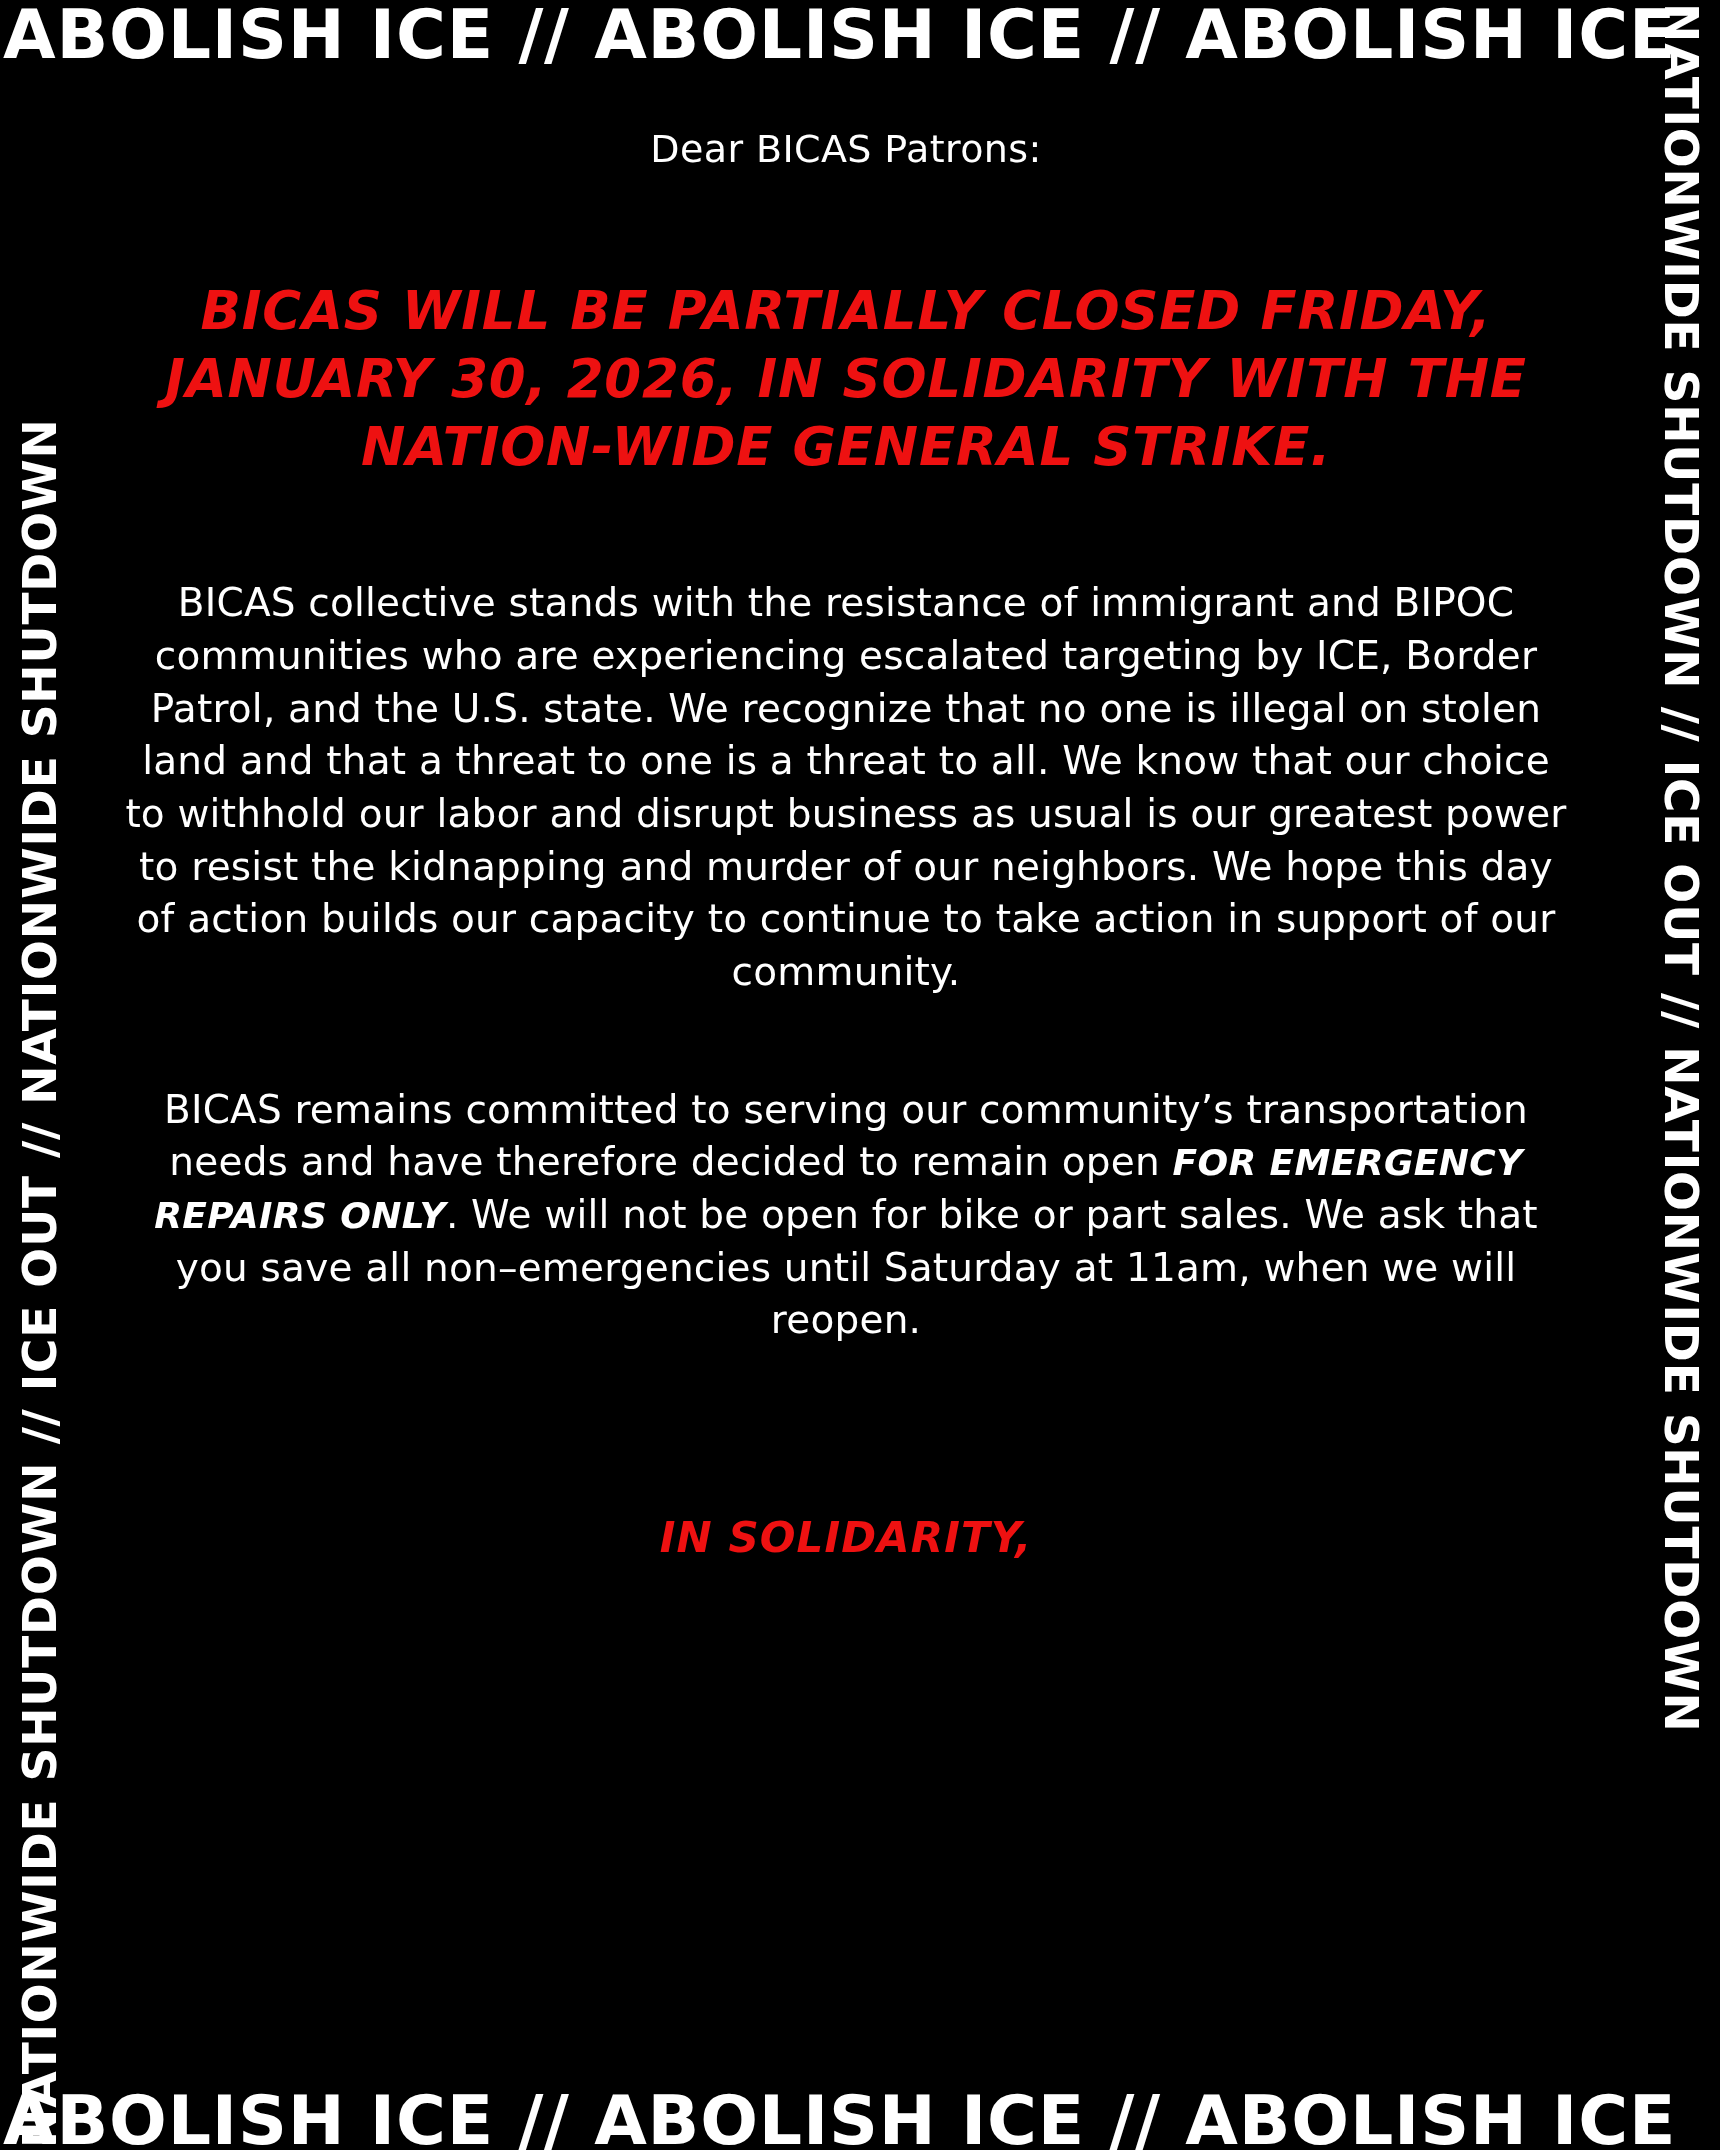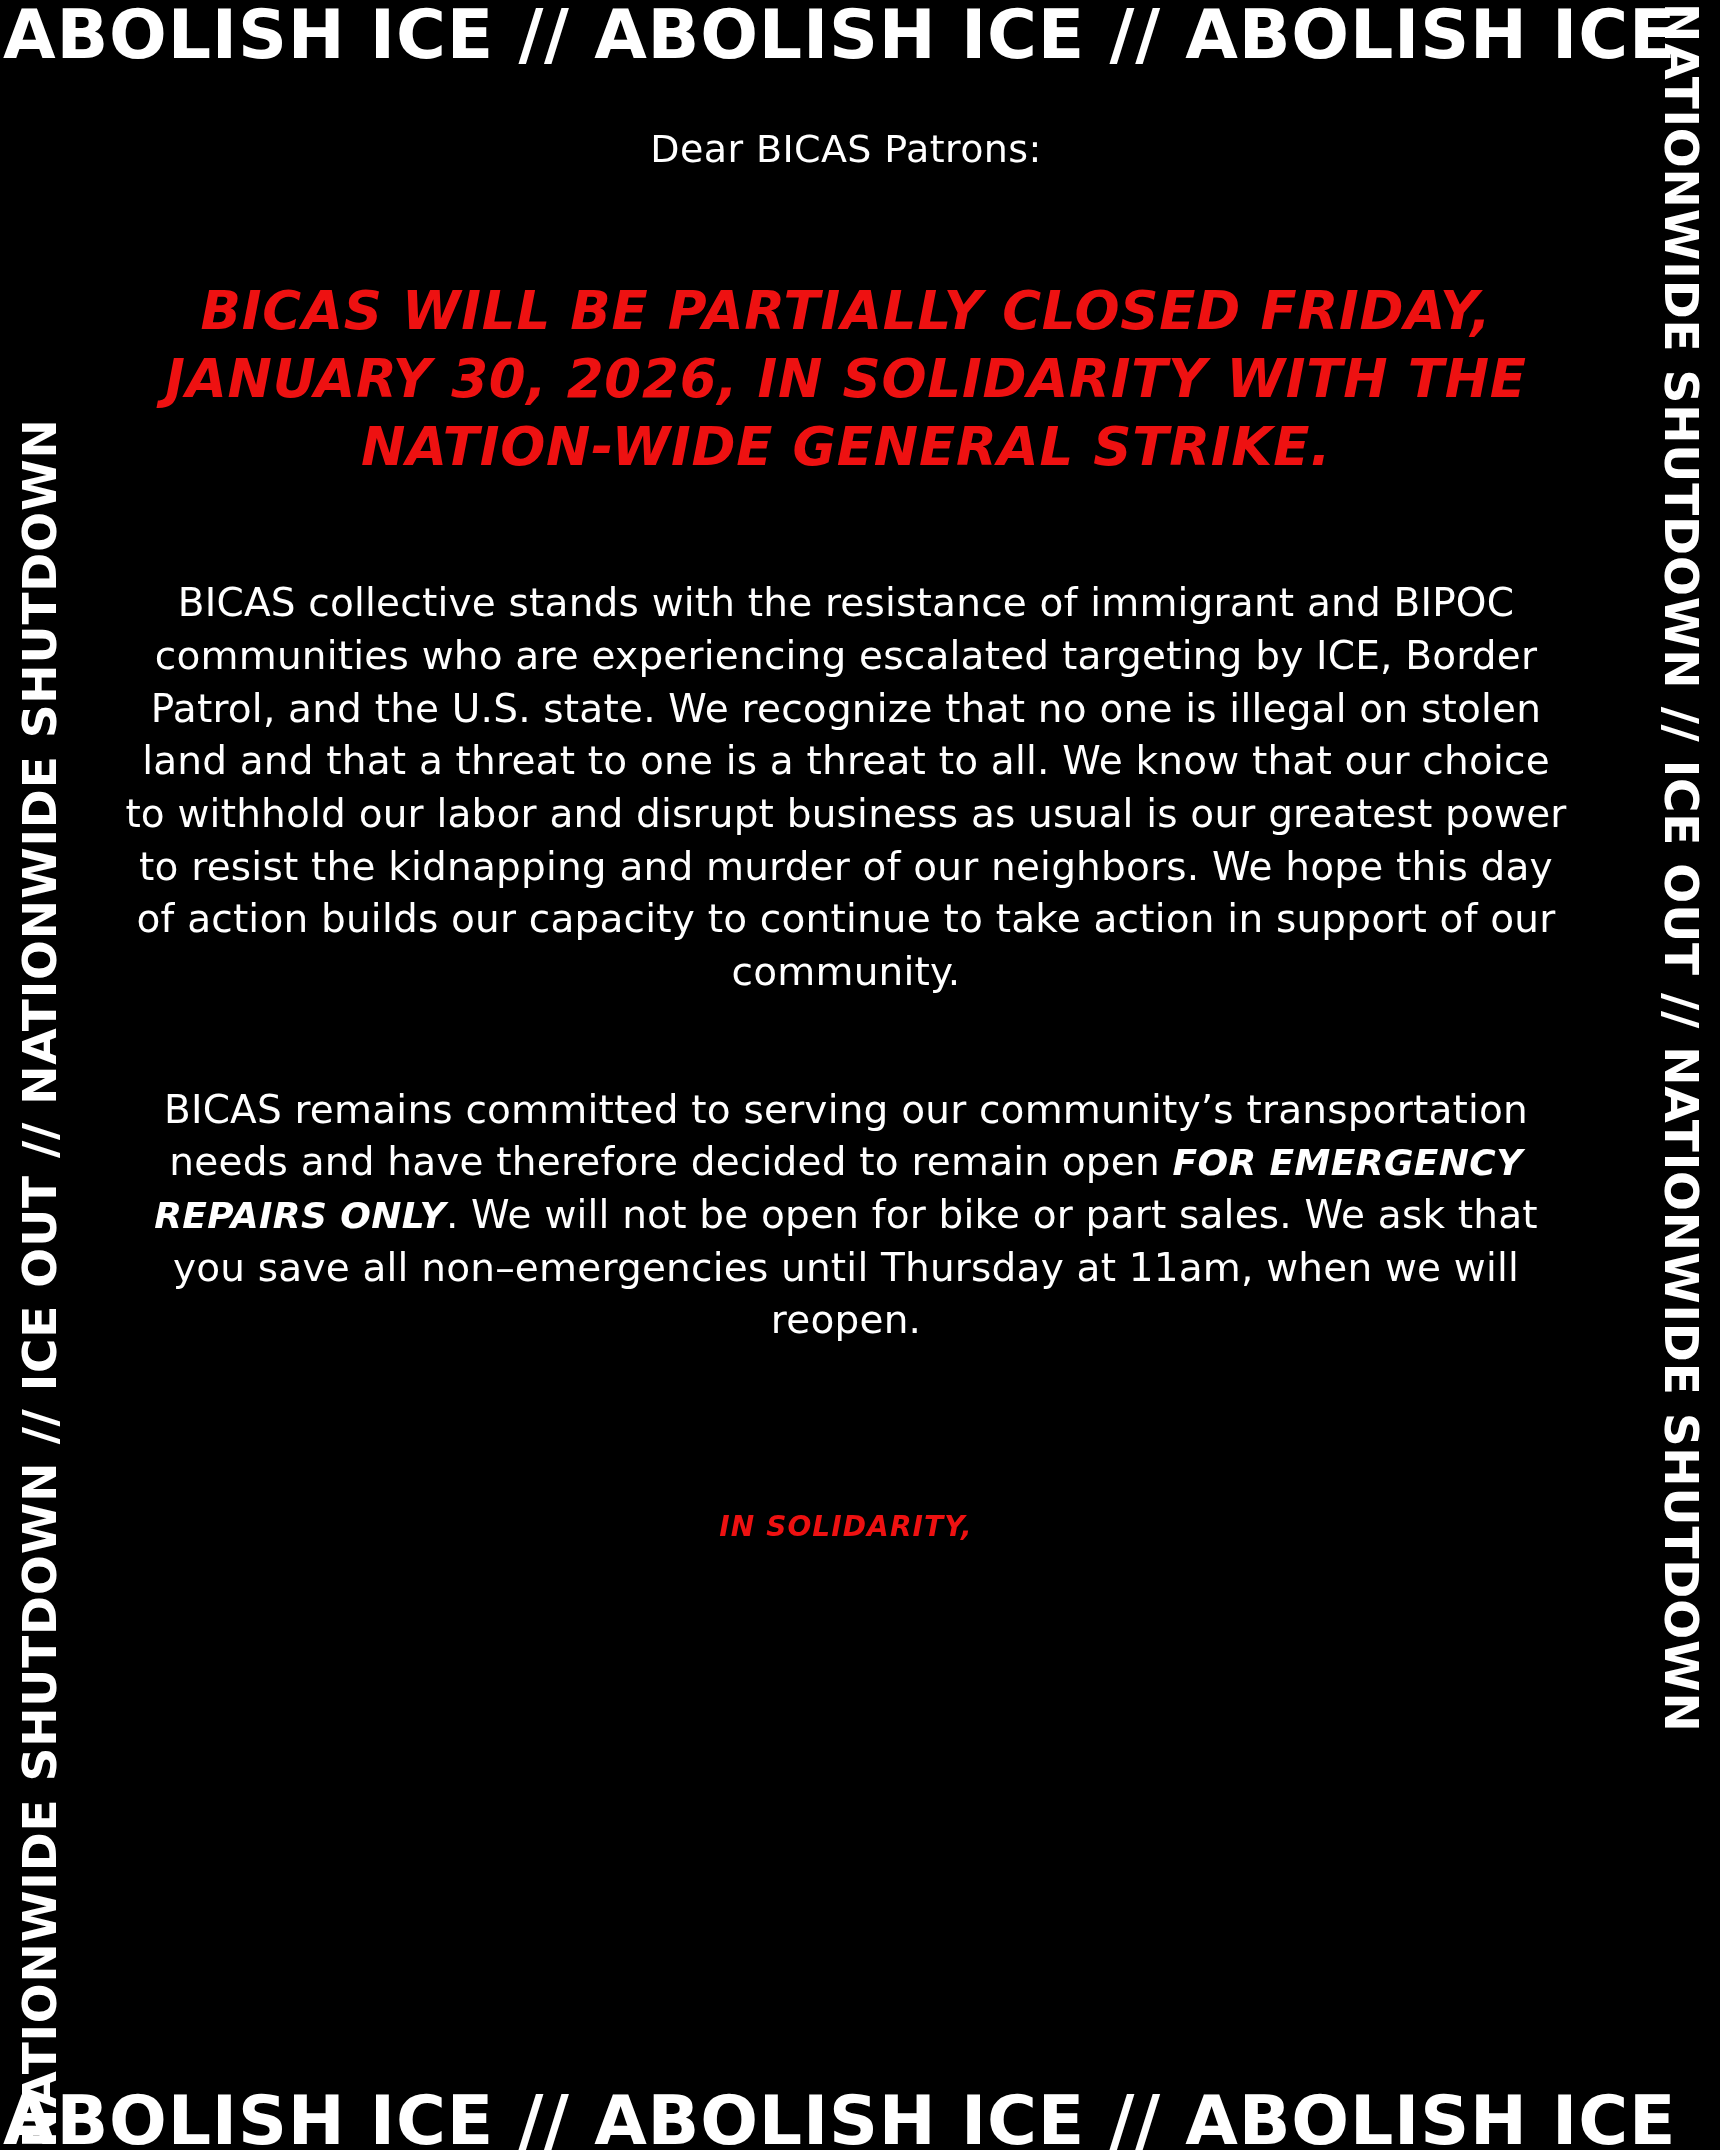--- a/index.html
+++ b/index.html
@@ -114,21 +114,21 @@
     font-weight: 700;
     font-style: italic;
     letter-spacing: 0.4px;
     text-transform: uppercase;
     font-size: 36px;
   }
 
   .signoff {
     margin-top: 159px;
     color: #ee1111;
-    font-size: 28px;
+    font-size: 42px;
     font-weight: 700;
     font-style: italic;
     line-height: 1.5;
     letter-spacing: 1.1px;
     text-transform: uppercase;
     font-family: "DejaVu Sans", sans-serif;
   }
 </style>
 </head>
 <body>
@@ -153,21 +153,21 @@
 
   <div class="content">
 
     <p class="salutation">Dear BICAS Patrons:</p>
 
     <h1 class="headline">BICAS WILL BE PARTIALLY CLOSED FRIDAY, JANUARY 30, 2026, IN SOLIDARITY WITH THE NATION-WIDE GENERAL STRIKE.</h1>
 
     <p class="body-para para-1">BICAS collective stands with the resistance of immigrant and BIPOC communities who are experiencing escalated targeting by ICE, Border Patrol, and the U.S. state. We recognize that no one is illegal on stolen land and that a threat to one is a threat to all. We know that our choice to withhold our labor and disrupt business as usual is our greatest power to resist the kidnapping and murder of our neighbors. We hope this day of action builds our capacity to continue to take action in support of our community.</p>
 
     <p class="body-para para-2">
-      <span>BICAS remains committed to serving our community’s transportation needs and have therefore decided to remain open </span><span class="emph">for emergency repairs only</span><span>. We will not be open for bike or part sales. We ask that you save all non–emergencies until Thursday at 11am, when we will reopen.</span>
+      <span>BICAS remains committed to serving our community’s transportation needs and have therefore decided to remain open </span><span class="emph">for emergency repairs only</span><span>. We will not be open for bike or part sales. We ask that you save all non–emergencies until Saturday at 11am, when we will reopen.</span>
     </p>
 
     <div class="signoff">
       <div>IN SOLIDARITY,</div>
     </div>
 
   </div>
 </div>
 
 

